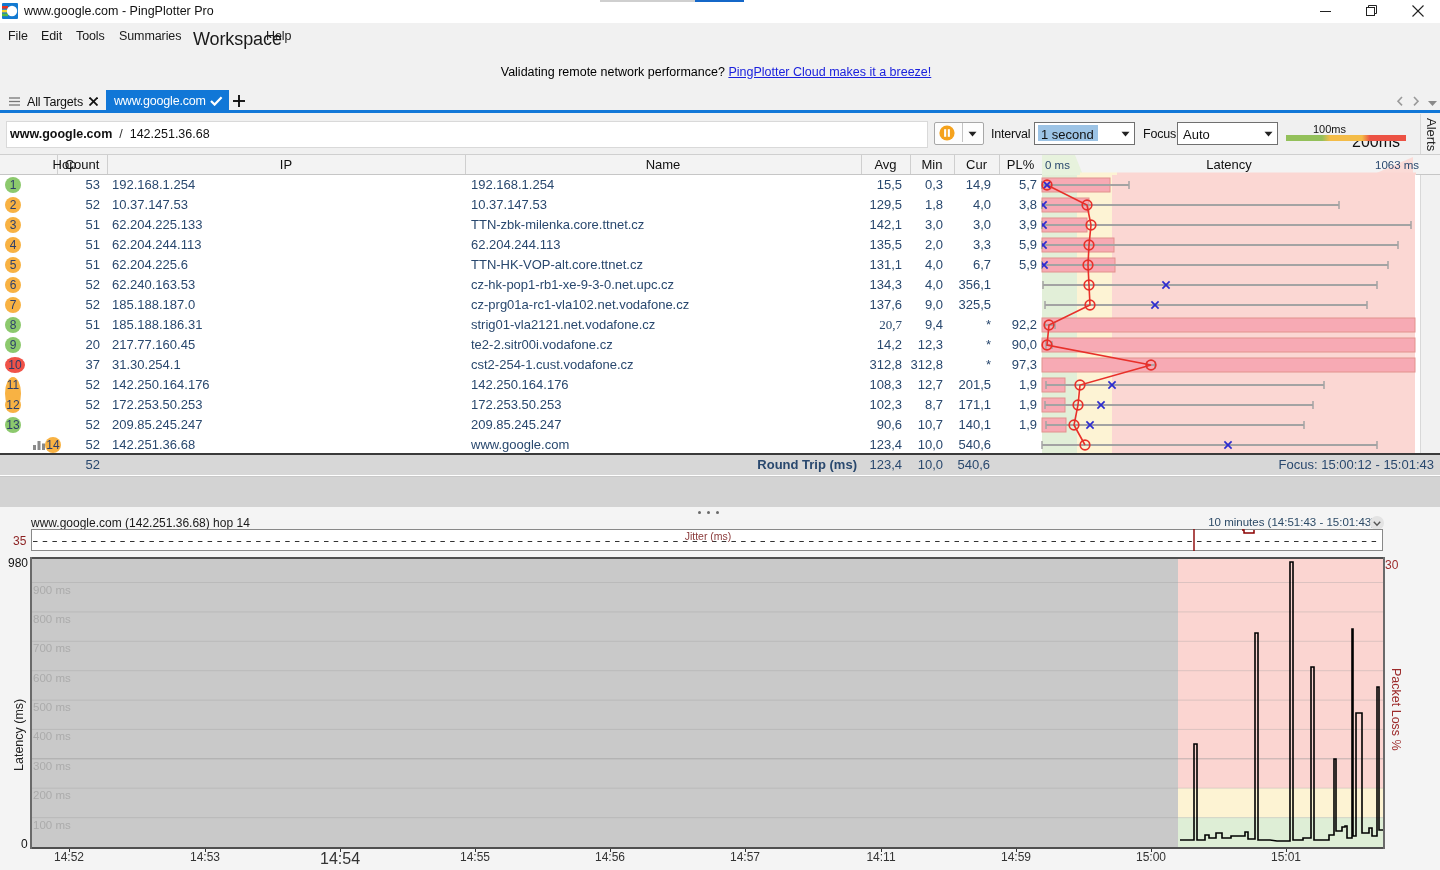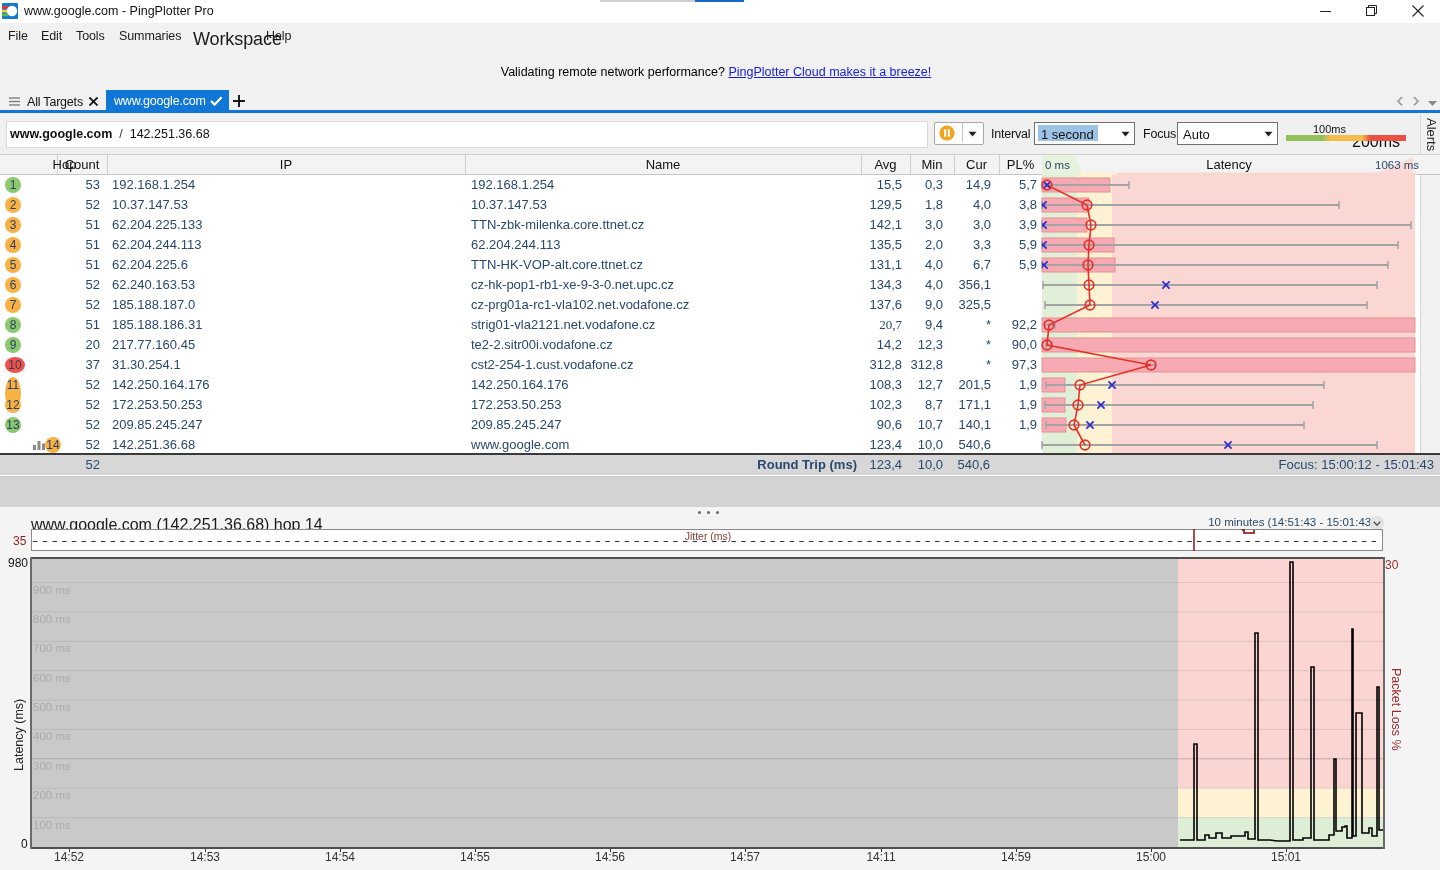--- a/index.html
+++ b/index.html
@@ -367,21 +367,21 @@
 <div class="cell r" style="left:861px;top:455px;width:41px;">123,4</div>
 <div class="cell r" style="left:910px;top:455px;width:33px;">10,0</div>
 <div class="cell r" style="left:954px;top:455px;width:36px;">540,6</div>
 <div class="cell r" style="left:1100px;top:455px;width:334px;">Focus: 15:00:12 - 15:01:43</div>
 <div class="abs" style="left:0;top:476px;width:1440px;height:1px;background:#c9c9c9;"></div>
 <div class="abs" style="left:0;top:477px;width:1440px;height:30px;background:#d3d3d3;"></div>
 <div class="abs" style="left:0;top:507px;width:1440px;height:363px;background:#f4f4f4;"></div>
 <div class="abs" style="left:698px;top:511px;width:3px;height:3px;border-radius:50%;background:#6a6a6a;"></div>
 <div class="abs" style="left:707px;top:511px;width:3px;height:3px;border-radius:50%;background:#6a6a6a;"></div>
 <div class="abs" style="left:716px;top:511px;width:3px;height:3px;border-radius:50%;background:#6a6a6a;"></div>
-<div class="abs" style="left:31px;top:516px;font-size:16px;color:#1a1a1a;">www.google.com (142.251.36.68) hop 14</div>
+<div class="abs" style="left:31px;top:516px;font-size:12px;color:#1a1a1a;">www.google.com (142.251.36.68) hop 14</div>
 <div class="abs" style="left:1000px;top:516px;width:375px;font-size:11.5px;color:#2c4a66;text-align:right;">10 minutes (14:51:43 - 15:01:43)</div>
 <div class="abs" style="left:1370px;top:516px;width:14px;height:14px;border-radius:50%;background:#e3e3e3;"></div>
 <svg class="abs" style="left:1373px;top:521px" width="8" height="6">
     <path d="M0.8 0.8 L4 4.2 L7.2 0.8" fill="none" stroke="#555" stroke-width="1.4"></path>
   </svg>
 <div class="abs" style="left:31px;top:529px;width:1352px;height:22px;background:#fff;border:1px solid #888;box-sizing:border-box;"></div>
 <div class="abs" style="left:13px;top:534px;font-size:12px;color:#8b1f1f;">35</div>
 <svg class="abs" style="left:32px;top:529px" width="1350" height="22">
     <line x1="1" y1="12.5" x2="1349" y2="12.5" stroke="#333" stroke-width="1.1" stroke-dasharray="4.5,5.2"></line>
     <text x="676" y="10.5" font-size="10.5" fill="#8b3a3a" text-anchor="middle" font-family="Liberation Sans">Jitter (ms)</text>
@@ -427,20 +427,20 @@
 <div class="abs" style="left:1016px;top:849px;width:1px;height:3px;background:#333;"></div>
 <div class="abs" style="left:1151px;top:849px;width:1px;height:3px;background:#333;"></div>
 <div class="abs" style="left:1286px;top:849px;width:1px;height:3px;background:#333;"></div>
 <div class="abs" style="left:8px;top:556px;font-size:12px;color:#111;">980</div>
 <div class="abs" style="left:21px;top:837px;font-size:12px;color:#111;">0</div>
 <div class="abs" style="left:1385px;top:558px;font-size:12px;color:#9c2a2a;">30</div>
 <div class="abs" style="left:12px;top:671px;width:17px;height:100px;font-size:12.5px;color:#222;writing-mode:vertical-rl;transform:rotate(180deg);">Latency (ms)</div>
 <div class="abs" style="left:1386px;top:668px;width:17px;height:105px;font-size:12.5px;color:#9c2a2a;writing-mode:vertical-rl;">Packet Loss %</div>
 <div class="abs" style="left:49px;top:850px;width:40px;font-size:12px;color:#333;text-align:center;">14:52</div>
 <div class="abs" style="left:185px;top:850px;width:40px;font-size:12px;color:#333;text-align:center;">14:53</div>
-<div class="abs" style="left:320px;top:850px;width:40px;font-size:12px;color:#333;text-align:center;">14:54</div>
+<div class="abs" style="left:320px;top:850px;width:40px;font-size:16px;color:#333;text-align:center;">14:54</div>
 <div class="abs" style="left:455px;top:850px;width:40px;font-size:12px;color:#333;text-align:center;">14:55</div>
 <div class="abs" style="left:590px;top:850px;width:40px;font-size:12px;color:#333;text-align:center;">14:56</div>
 <div class="abs" style="left:725px;top:850px;width:40px;font-size:12px;color:#333;text-align:center;">14:57</div>
 <div class="abs" style="left:861px;top:850px;width:40px;font-size:12px;color:#333;text-align:center;">14:11</div>
 <div class="abs" style="left:996px;top:850px;width:40px;font-size:12px;color:#333;text-align:center;">14:59</div>
 <div class="abs" style="left:1131px;top:850px;width:40px;font-size:12px;color:#333;text-align:center;">15:00</div>
 <div class="abs" style="left:1266px;top:850px;width:40px;font-size:12px;color:#333;text-align:center;">15:01</div>
 
 </body></html>

